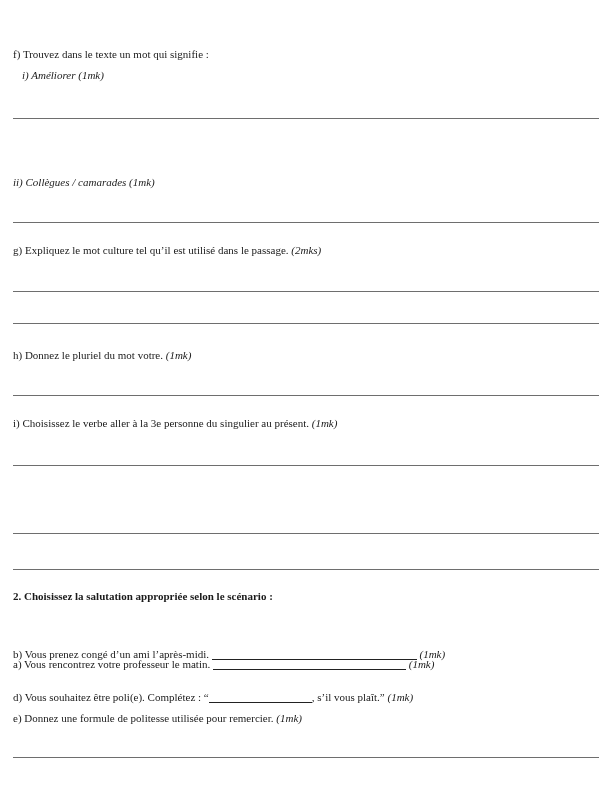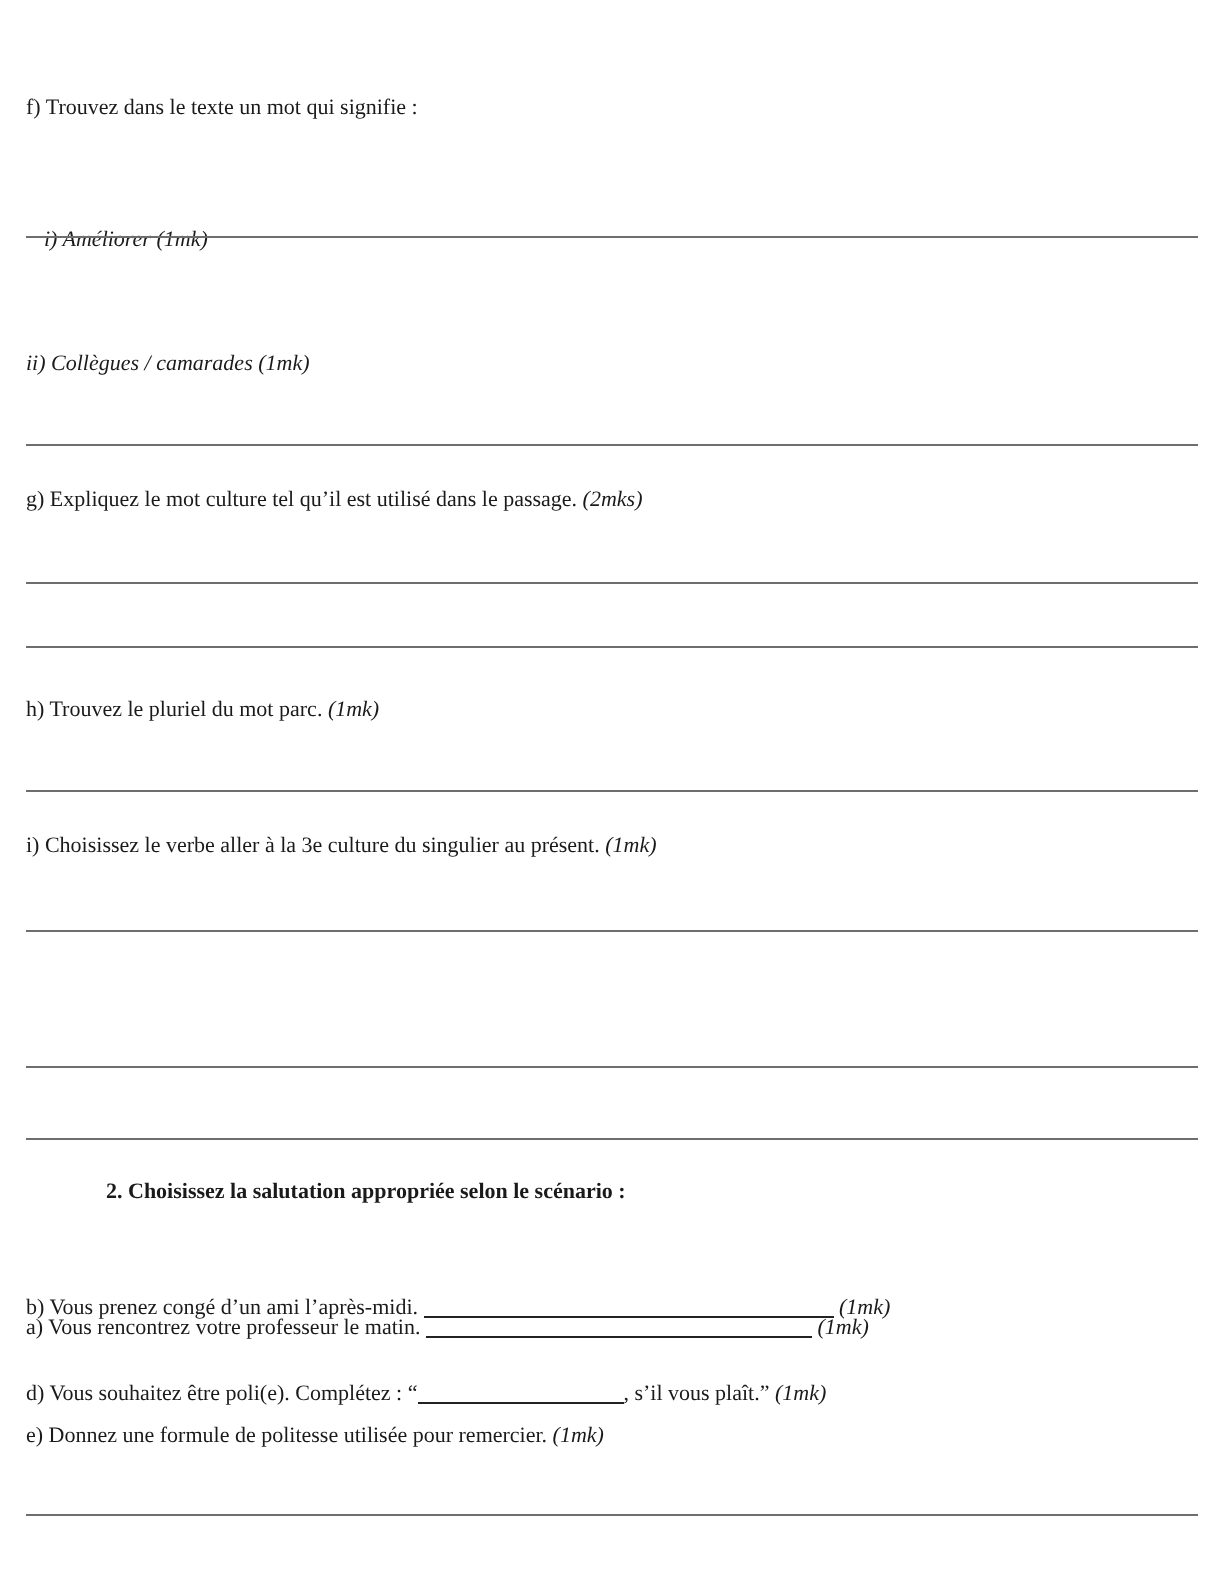--- a/index.html
+++ b/index.html
@@ -7,24 +7,24 @@
     position:relative;
     width:612px;height:792px;
     background:#ffffff;
     font-family:"Liberation Serif","DejaVu Serif",serif;
     font-size:11px;
     line-height:13px;
     color:#1a1a1a;
     overflow:hidden;
   }
   .tl{position:absolute;left:13px;white-space:nowrap;}
-  .indent{left:22px;margin-top:45px;}
+  .indent{left:22px;}
   .i{font-style:italic;}
   .b{font-weight:normal;}
-  .bold{font-weight:bold;margin-left:40px;}
+  .bold{font-weight:bold;}
   .rule{
     position:absolute;left:13px;width:586px;height:0;
     border-top:1px solid #6e6e6e;
   }
   .blank{
     display:inline-block;
     border-bottom:1px solid #222222;
     vertical-align:-2px;
     height:10px;
   }
@@ -45,26 +45,26 @@
   <div class="tl i" style="top:176px">ii) Collègues / camarades (1mk)</div>
   <div class="rule" style="top:222px"></div>
 
   <div class="tl" style="top:244px">
     <span>g) Expliquez le mot </span><span class="b">culture</span><span> tel qu’il est utilisé dans le passage. </span><span class="i">(2mks)</span>
   </div>
   <div class="rule" style="top:291px"></div>
   <div class="rule" style="top:323px"></div>
 
   <div class="tl" style="top:349px">
-    <span>h) Trouvez le pluriel du mot </span><span class="b">parc</span><span>. </span><span class="i">(1mk)</span>
+    <span>h) Donnez le pluriel du mot </span><span class="b">votre</span><span>. </span><span class="i">(1mk)</span>
   </div>
   <div class="rule" style="top:395px"></div>
 
   <div class="tl" style="top:417px">
-    <span>i) Choisissez le verbe </span><span class="b">aller</span><span> à la 3e culture du singulier au présent. </span><span class="i">(1mk)</span>
+    <span>i) Choisissez le verbe </span><span class="b">aller</span><span> à la 3e personne du singulier au présent. </span><span class="i">(1mk)</span>
   </div>
   <div class="rule" style="top:465px"></div>
 
   <div class="rule" style="top:533px"></div>
   <div class="rule" style="top:569px"></div>
 
   <div class="tl bold" style="top:590px">
     <span>2.</span>
     <span>Choisissez la salutation appropriée selon le scénario :</span>
   </div>

